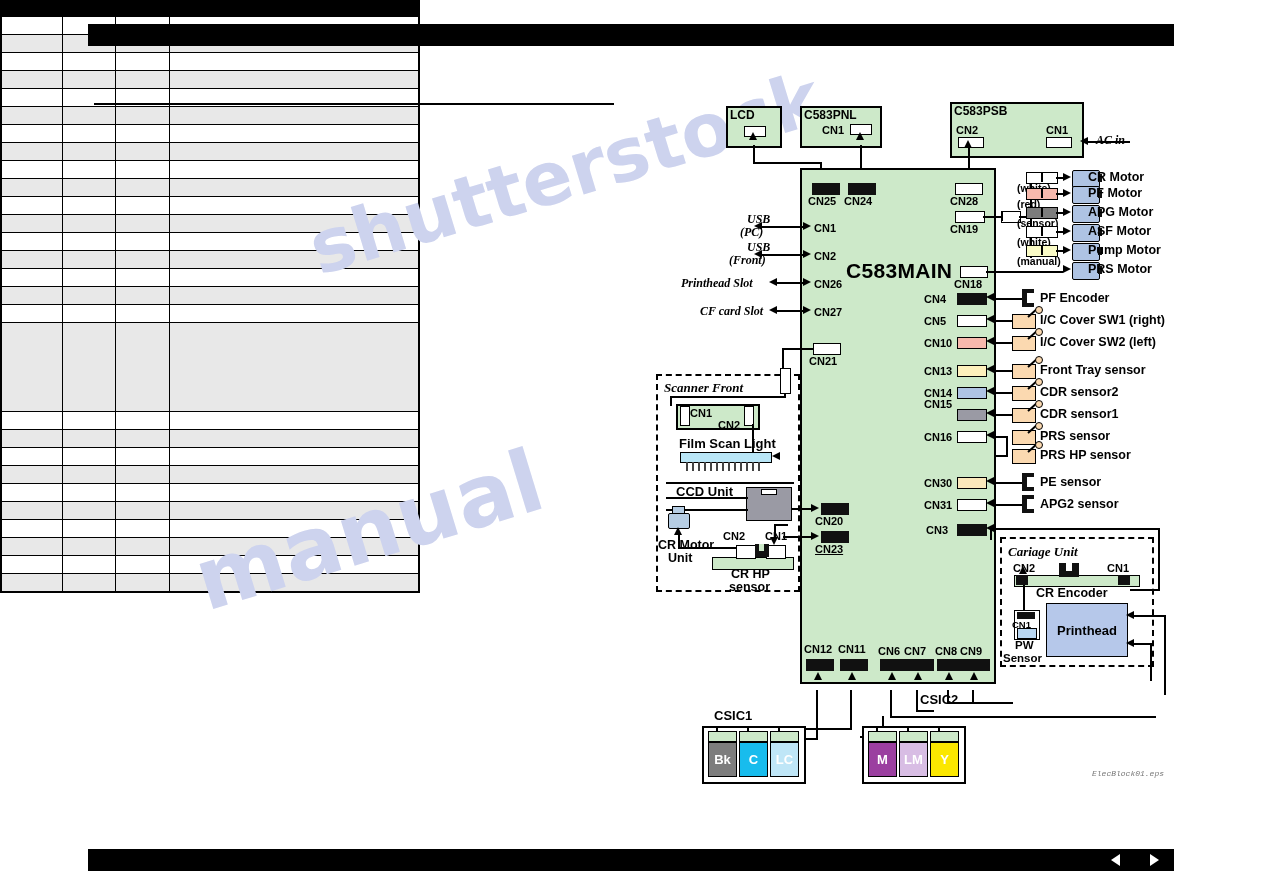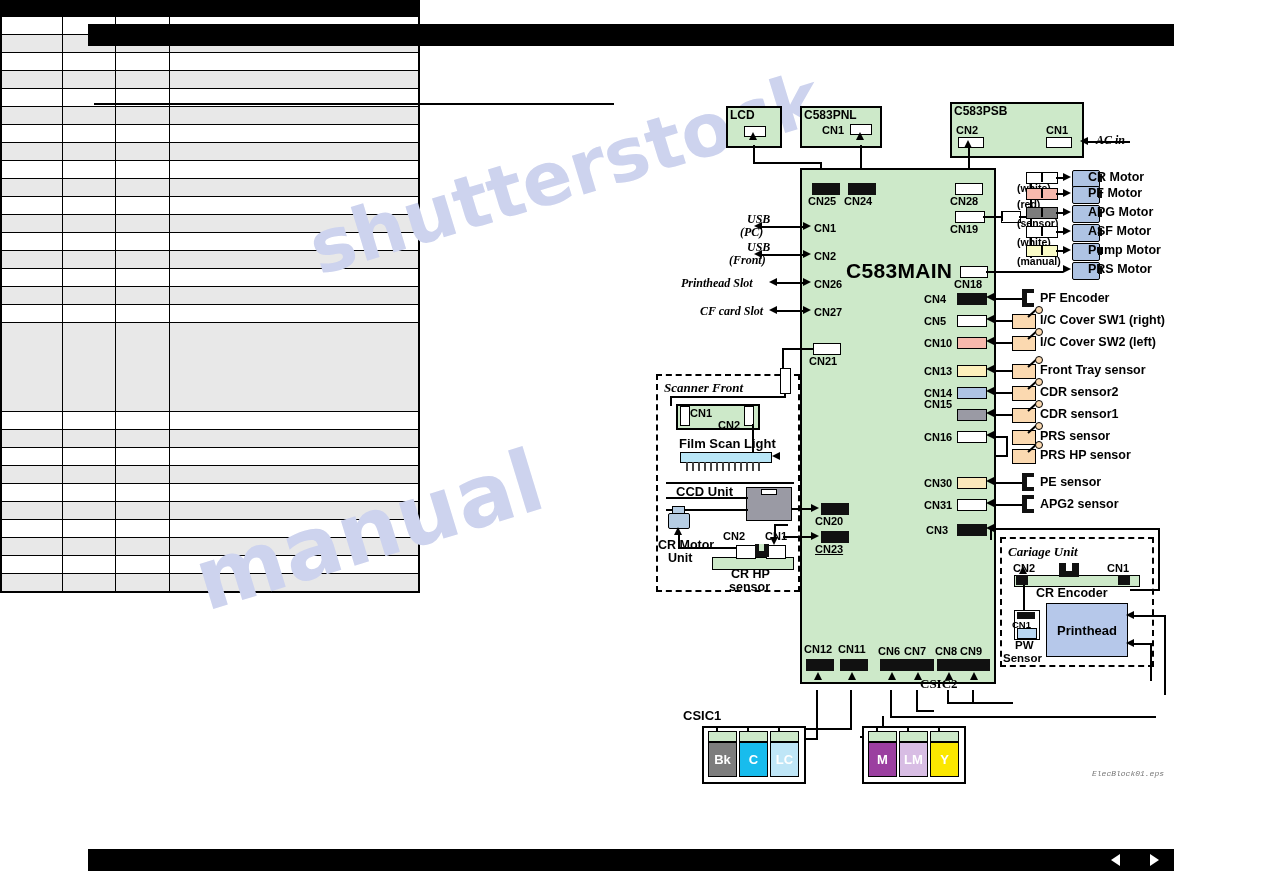--- a/index.html
+++ b/index.html
@@ -626,36 +626,36 @@
 
 <div class="line vline" style="left:947px;top:690px;height:14px;"></div>
 <div class="line hline" style="left:947px;top:702px;width:66px;"></div>
 
 <div class="line vline" style="left:972px;top:690px;height:14px;"></div>
 
 <div class="line vline" style="left:882px;top:716px;height:22px;"></div>
 <div class="line hline" style="left:860px;top:736px;width:24px;"></div>
 <div class="line vline" style="left:880px;top:728px;height:22px;"></div>
 
-<div class="csiclbl" style="left:683px;top:708px;text-align:center;">CSIC1</div>
+<div class="csiclbl" style="left:714px;top:708px;text-align:center;">CSIC1</div>
 <div class="csic-box" style="left:702px;top:726px;width:100px;height:54px;"></div>
 <div id="csic1-layer">
     <div class="inkcap" style="left: 708px; top: 731px; width: 27px; height: 9px;"></div>
     <div class="ink" style="left: 708px; top: 742px; width: 27px; height: 33px; background: rgb(125, 125, 125); color: rgb(255, 255, 255);">Bk</div>
     <div class="inkcap" style="left: 739px; top: 731px; width: 27px; height: 9px;"></div>
     <div class="ink" style="left: 739px; top: 742px; width: 27px; height: 33px; background: rgb(24, 188, 237); color: rgb(255, 255, 255);">C</div>
     <div class="inkcap" style="left: 770px; top: 731px; width: 27px; height: 9px;"></div>
     <div class="ink" style="left: 770px; top: 742px; width: 27px; height: 33px; background: rgb(191, 230, 247); color: rgb(255, 255, 255);">LC</div>
     <div class="line hline" style="left: 716px; top: 726px; width: 62px;"></div>
     <div class="line vline" style="left: 716px; top: 726px; height: 6px;"></div>
     <div class="line vline" style="left: 747px; top: 726px; height: 6px;"></div>
     <div class="line vline" style="left: 778px; top: 726px; height: 6px;"></div>
   </div>
 
-<div class="csiclbl" style="left:920px;top:676px;font-family:Liberation Serif, serif;">CSIC2</div>
+<div class="csiclbl" style="left:920px;top:692px;">CSIC2</div>
 <div class="csic-box" style="left:862px;top:726px;width:100px;height:54px;"></div>
 <div id="csic2-layer">
     <div class="inkcap" style="left: 868px; top: 731px; width: 27px; height: 9px;"></div>
     <div class="ink" style="left: 868px; top: 742px; width: 27px; height: 33px; background: rgb(155, 63, 160); color: rgb(255, 255, 255);">M</div>
     <div class="inkcap" style="left: 899px; top: 731px; width: 27px; height: 9px;"></div>
     <div class="ink" style="left: 899px; top: 742px; width: 27px; height: 33px; background: rgb(216, 189, 228); color: rgb(255, 255, 255);">LM</div>
     <div class="inkcap" style="left: 930px; top: 731px; width: 27px; height: 9px;"></div>
     <div class="ink" style="left: 930px; top: 742px; width: 27px; height: 33px; background: rgb(251, 231, 0); color: rgb(255, 255, 255);">Y</div>
     <div class="line hline" style="left: 876px; top: 726px; width: 62px;"></div>
     <div class="line vline" style="left: 876px; top: 726px; height: 6px;"></div>

